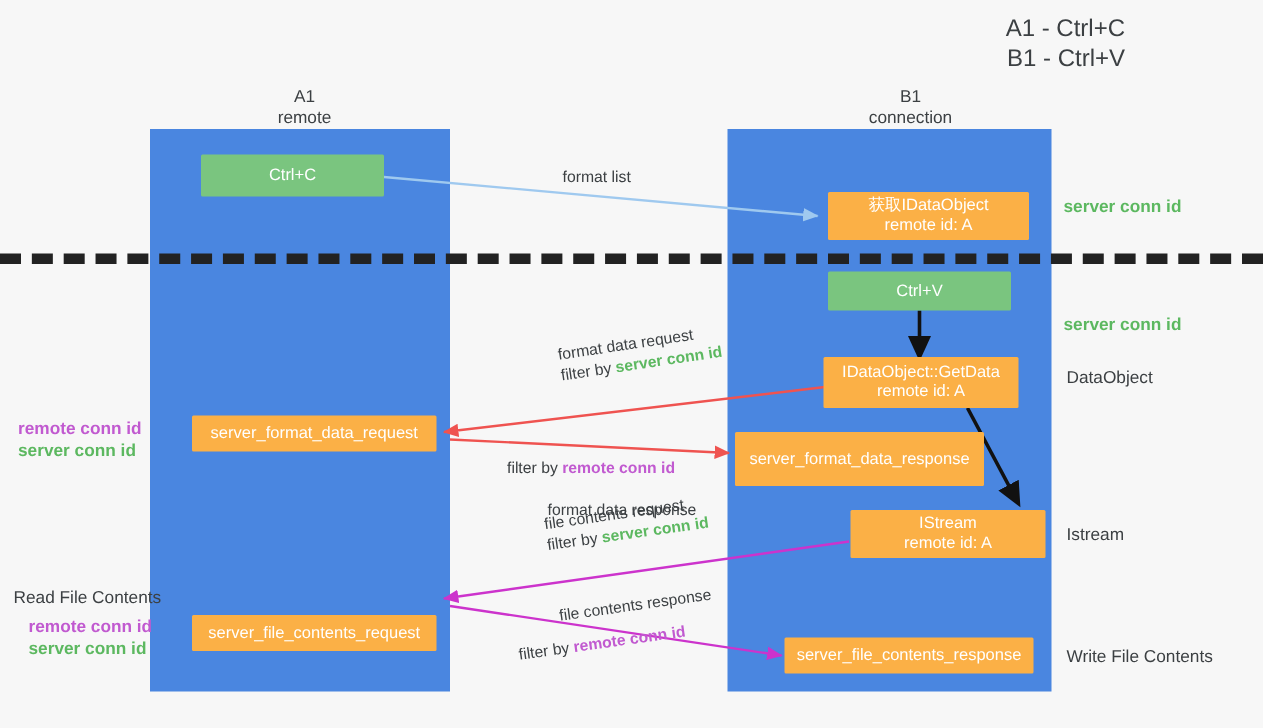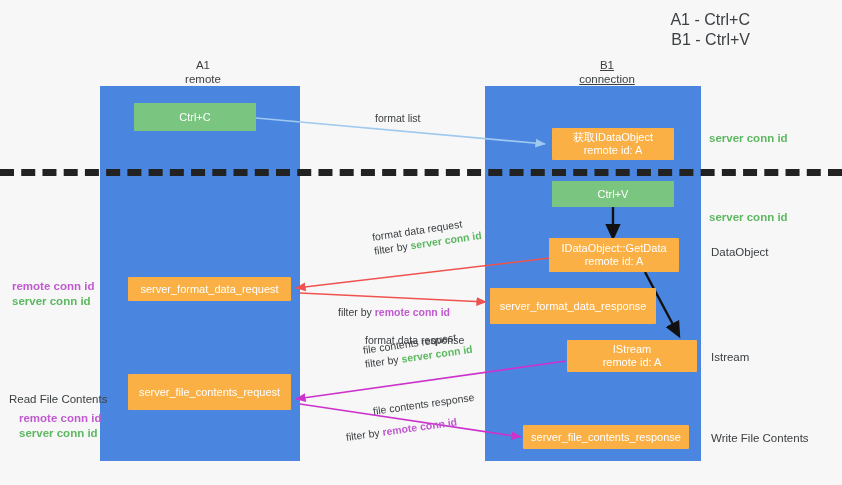--- a/index.html
+++ b/index.html
@@ -103,21 +103,21 @@
 
   <div class="abs title">
     <div>A1 - Ctrl+C</div>
     <div>B1 - Ctrl+V</div>
   </div>
 
   <div class="abs col-head" style="left:128px; top:58px; width:150px;">
     <div>A1</div>
     <div>remote</div>
   </div>
-  <div class="abs col-head" style="left:532px; top:58px; width:150px;text-decoration:underline;">
+  <div class="abs col-head" style="left:532px; top:58px; width:150px;">
     <div>B1</div>
     <div>connection</div>
   </div>
 
   <div class="abs lane" style="left:100px; top:86px; width:200px; height:375px;"></div>
   <div class="abs lane" style="left:485px; top:86px; width:216px; height:375px;"></div>
 
   <svg class="overlay">
     <defs>
       <marker id="ah-blue" markerWidth="7" markerHeight="7" refX="6" refY="3.2" orient="auto">
@@ -148,21 +148,21 @@
 
     <line x1="300" y1="404" x2="521" y2="437" stroke="#cc33cc" stroke-width="1.6" marker-end="url(#ah-mag)"></line>
   </svg>
 
   <div class="abs dash-sep"></div>
 
   <div class="abs node green" style="left:134px; top:103px; width:122px; height:28px;">
     <div>Ctrl+C</div>
   </div>
 
-  <div class="abs node orange" style="left:552px; top:128px; width:122px; height:32px;">
+  <div class="abs node orange" style="left:552px; top:128px; width:134px; height:32px;">
     <div>获取IDataObject</div>
     <div class="l2">remote id: A</div>
   </div>
 
   <div class="abs node green" style="left:552px; top:181px; width:122px; height:26px;">
     <div>Ctrl+V</div>
   </div>
 
   <div class="abs node orange" style="left:549px; top:238px; width:130px; height:34px;">
     <div>IDataObject::GetData</div>
@@ -175,21 +175,21 @@
   </div>
 
   <div class="abs node orange" style="left:128px; top:277px; width:163px; height:24px;">
     <div>server_format_data_request</div>
   </div>
 
   <div class="abs node orange" style="left:490px; top:288px; width:166px; height:36px;">
     <div>server_format_data_response</div>
   </div>
 
-  <div class="abs node orange" style="left:128px; top:374px; width:163px; height:36px;">
+  <div class="abs node orange" style="left:128px; top:410px; width:163px; height:24px;">
     <div>server_file_contents_request</div>
   </div>
 
   <div class="abs node orange" style="left:523px; top:425px; width:166px; height:24px;">
     <div>server_file_contents_response</div>
   </div>
 
   <div class="abs edge-label" style="left:375px; top:111px;">
     <span>format list</span>
   </div>

